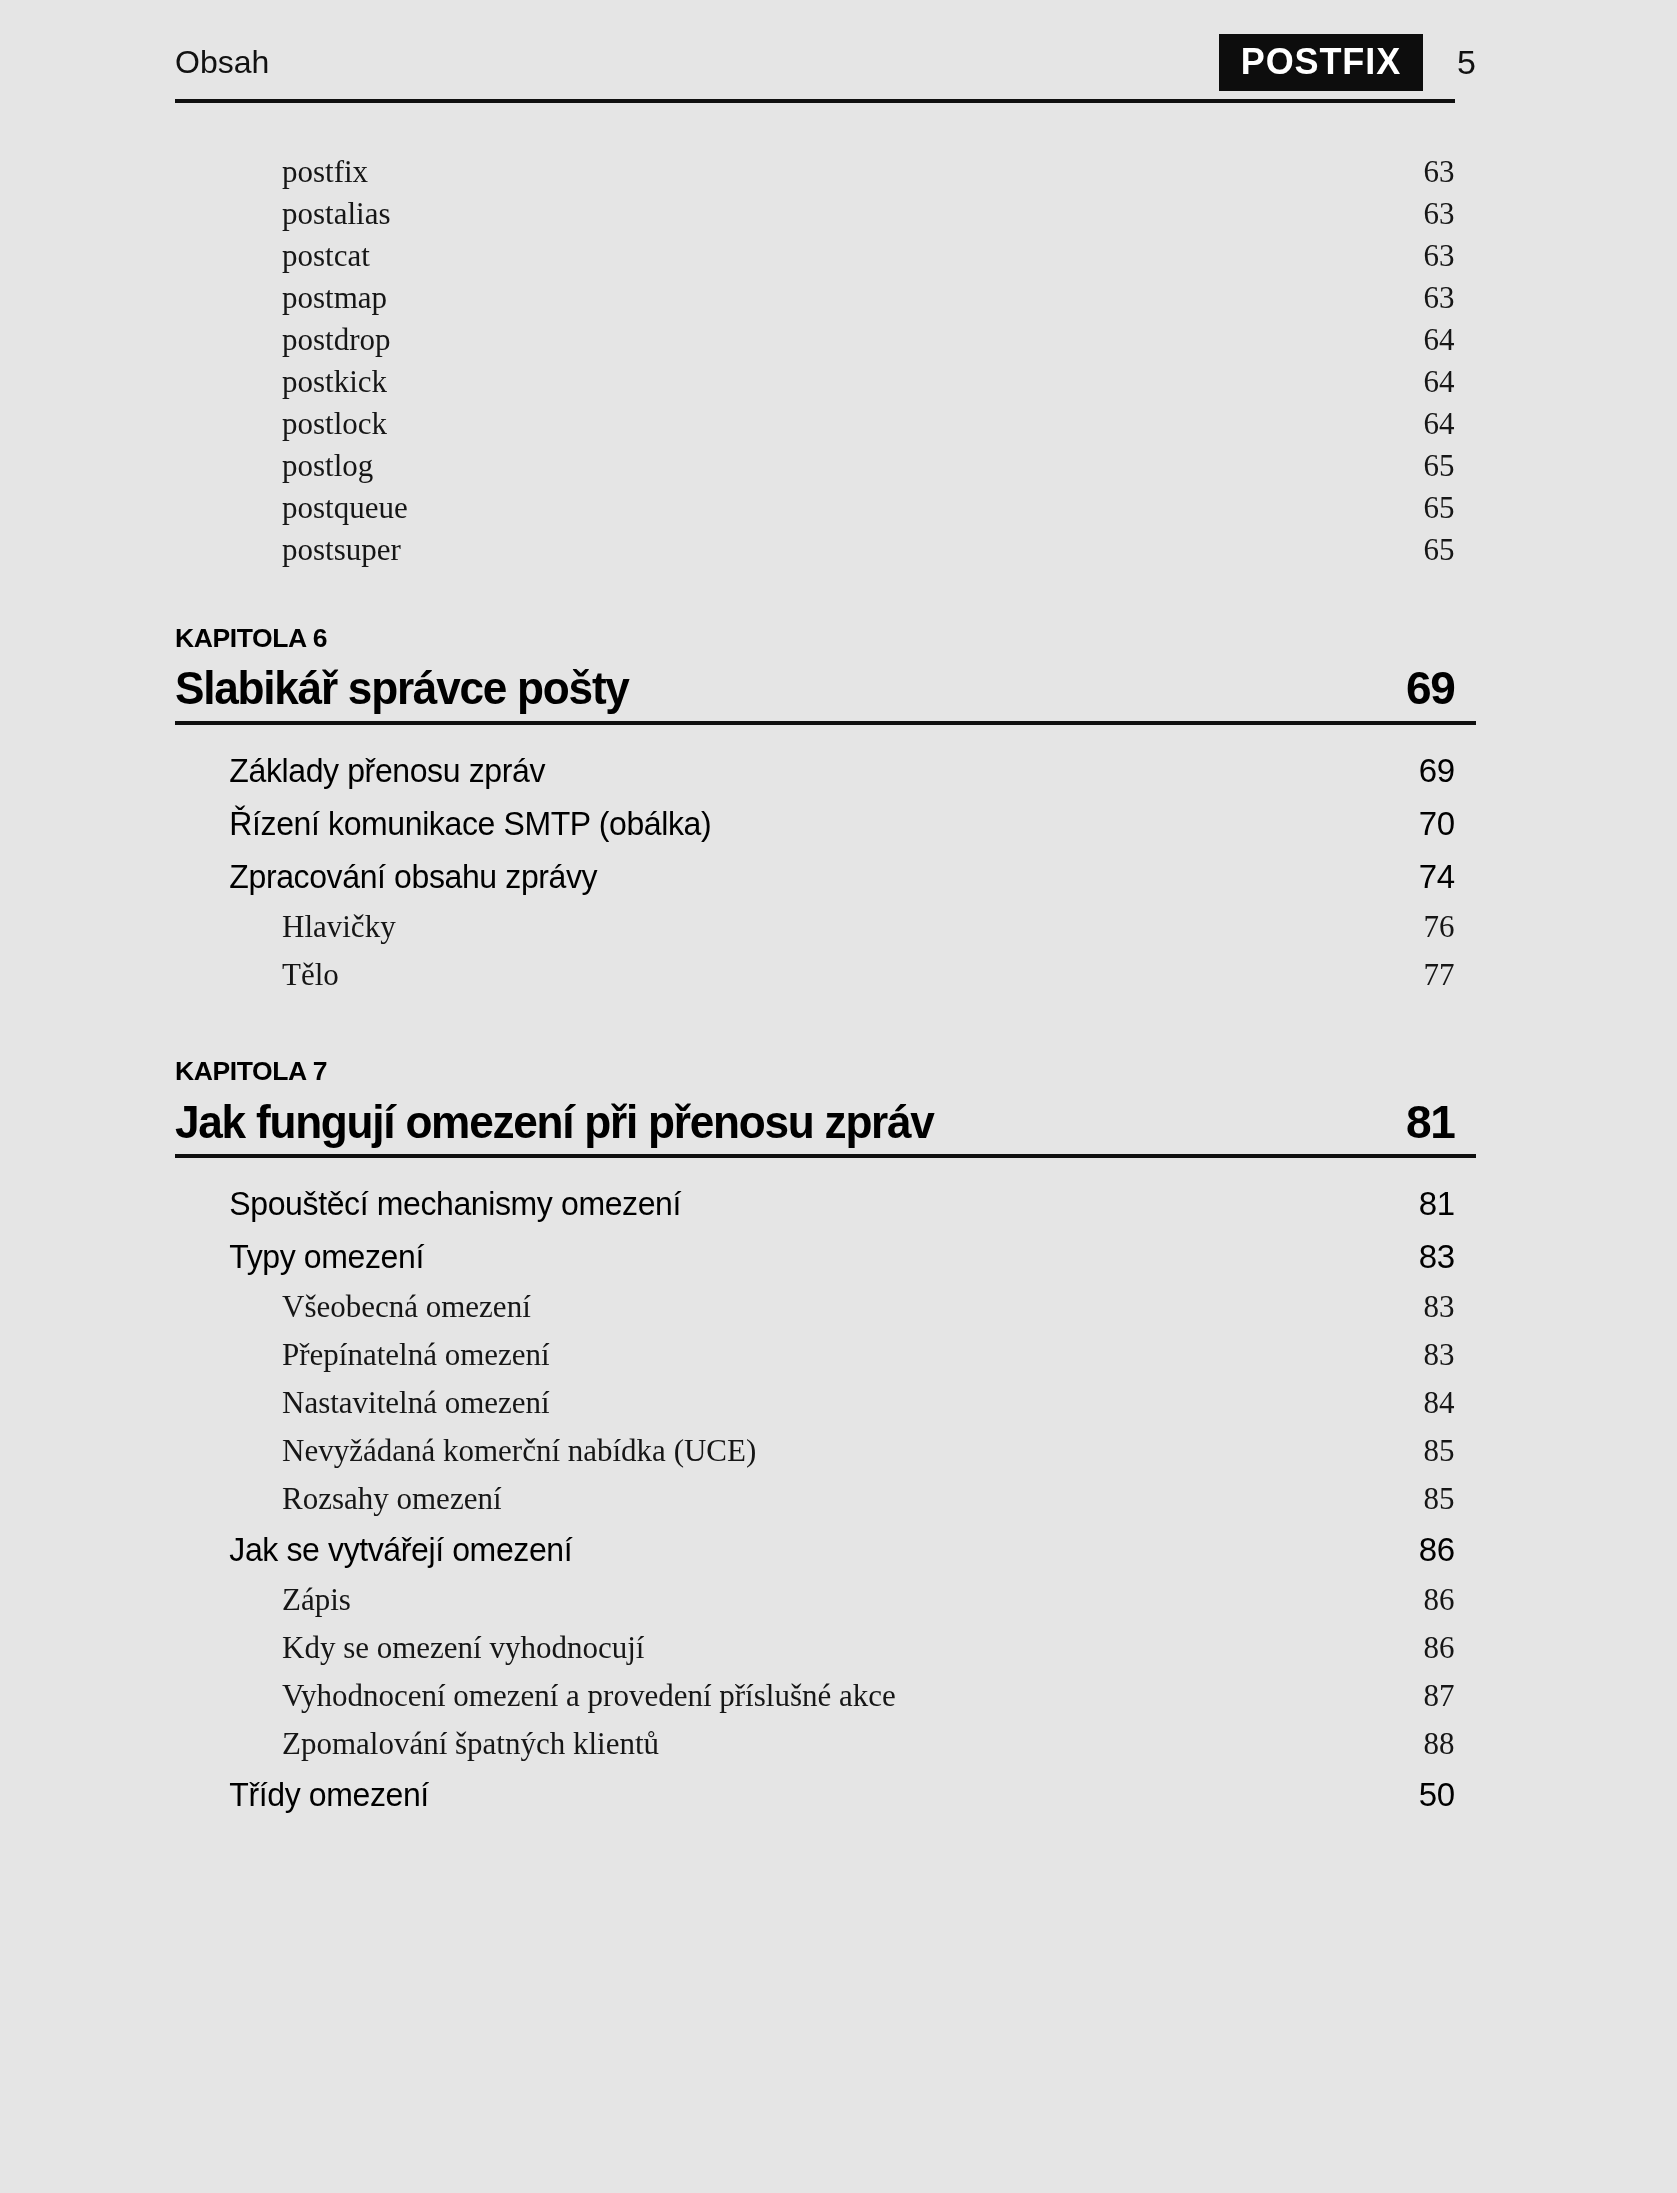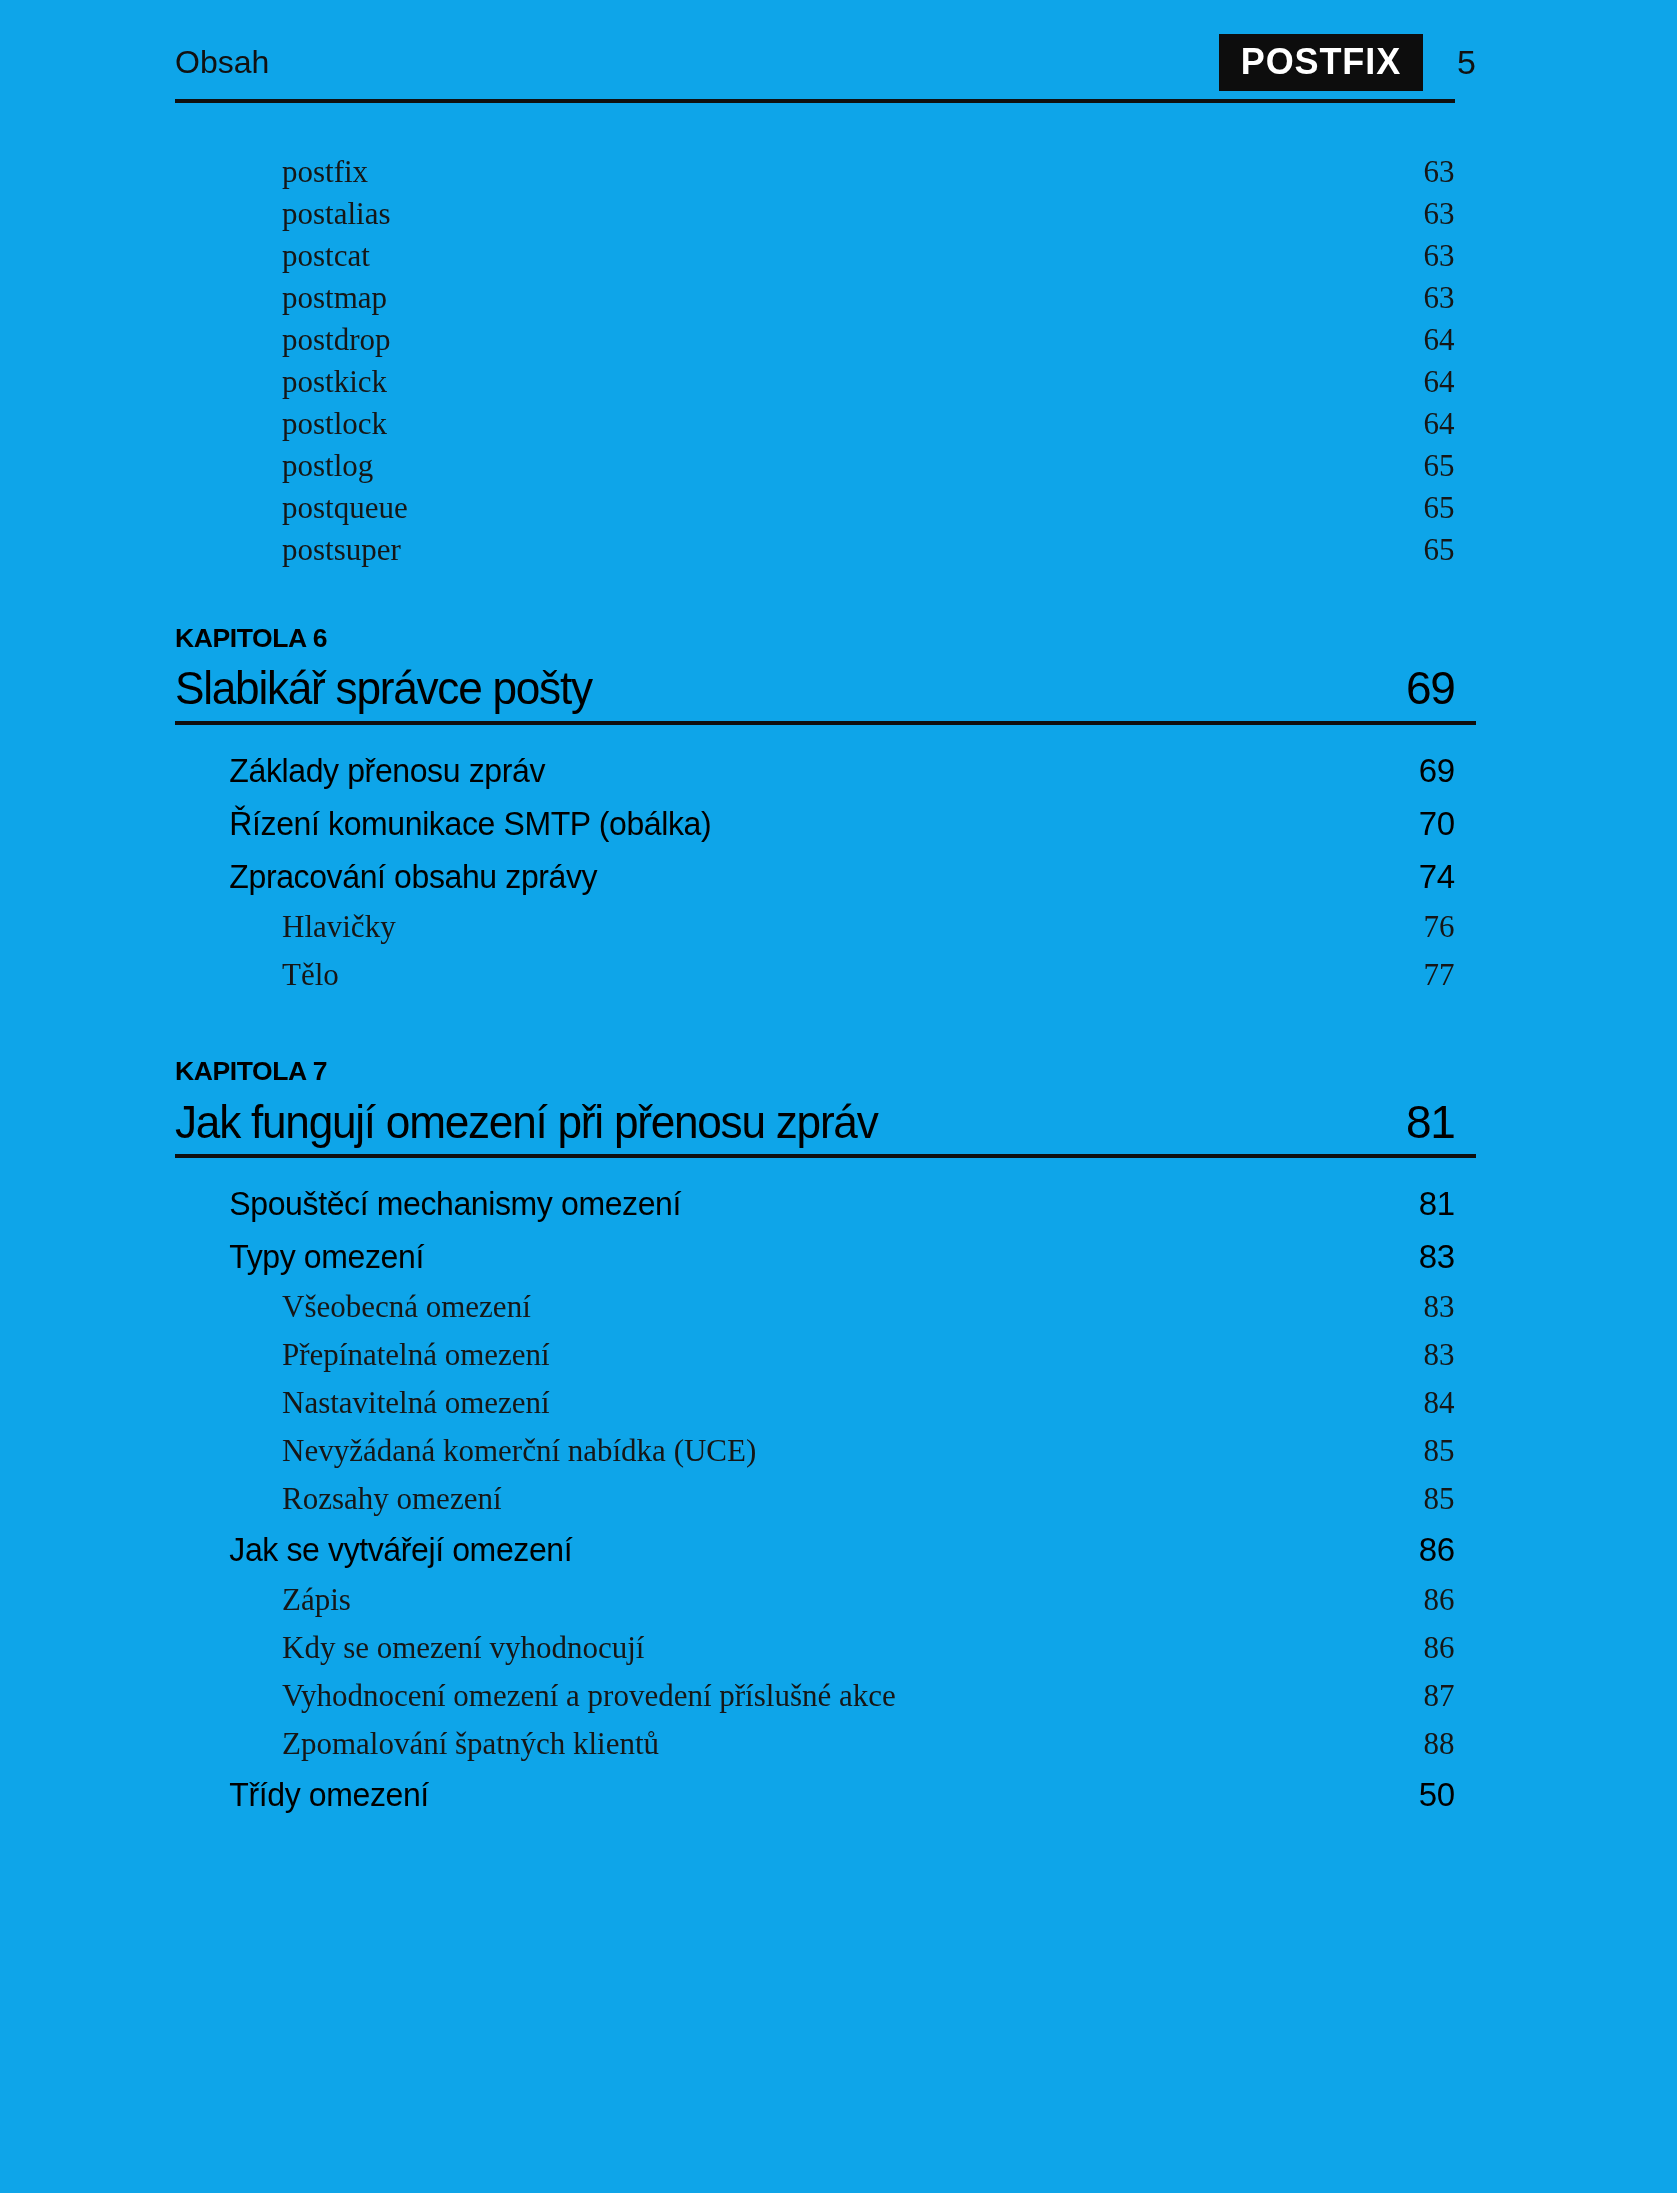--- a/index.html
+++ b/index.html
@@ -1,18 +1,18 @@
 <!DOCTYPE html>
 <html style="font-size:13.7px"><head>
 <meta charset="utf-8">
 <style>
   html,body{margin:0;padding:0;background:#ffffff;}
   body{width:1677px;height:2193px;position:relative;overflow:hidden;
        font-family:"Liberation Sans", sans-serif;color:#141414;}
-  .page{position:absolute;inset:0;background:#0ea5e9;}
+  .page{position:absolute;inset:0;background:#e5e5e5;}
   .content{padding-left:175px;width:1301px;}
 
   
   .header{padding-top:34px;display:flex;justify-content:space-between;align-items:center;}
   .running-title{font-size:32px;line-height:36px;color:#111;}
   .header-right{display:flex;align-items:center;}
   .badge{background:#0d0d0d;color:#fff;font-weight:bold;font-size:36px;
          letter-spacing:0.9px;padding:10.3px 22px;line-height:1;}
   .folio{font-size:34px;margin-left:34px;color:#111;}
   .header-rule{height:3.4px;background:#101010;width:1280px;margin-top:8.6px;}
@@ -33,21 +33,21 @@
         color:#3c3c3c;font-size:33px;font-weight:bold;letter-spacing:0.4px;}
   .part-title{margin-top:10.3px;font-size:49px;line-height:67px;font-weight:bold;
               text-align:center;color:#000;letter-spacing:-0.9px;}
   .part-underline{height:4.3px;margin-top:5.1px;
         background:repeating-linear-gradient(90deg,#161616 0 7.7px,#6a6a6a 7.7px 9.4px);}
 
   
   .chapter{margin-top:50px;}
   .chapter.second{margin-top:55px;}
   .kicker{font-size:26.5px;line-height:34px;font-weight:bold;color:#000;letter-spacing:-0.4px;}
-  .chapter-title-row{margin-top:6.8px;font-size:46px;line-height:55px;font-weight:normal;
+  .chapter-title-row{margin-top:6.8px;font-size:46px;line-height:55px;font-weight:bold;
                      color:#000;letter-spacing:-1.3px;}
   .chapter-title-row .lbl{display:inline-block;transform:scaleX(.96);transform-origin:left center;}
   .chapter-rule{height:4.3px;background:#0f0f0f;margin-top:4.3px;}
   .entries{margin-top:19px;}
 
   .entry-bold{font-size:33px;line-height:53px;font-weight:normal;color:#000;letter-spacing:-0.4px;align-items:flex-end;}
   .entry-bold .lbl{padding-left:56px;display:inline-block;transform:scaleX(.97);transform-origin:left center;}
   .entry-sub{font-family:"Liberation Serif", serif;font-size:31px;line-height:48px;color:#161616;gap:44px;}
   .entry-sub .lbl{padding-left:107px;}
 </style>

